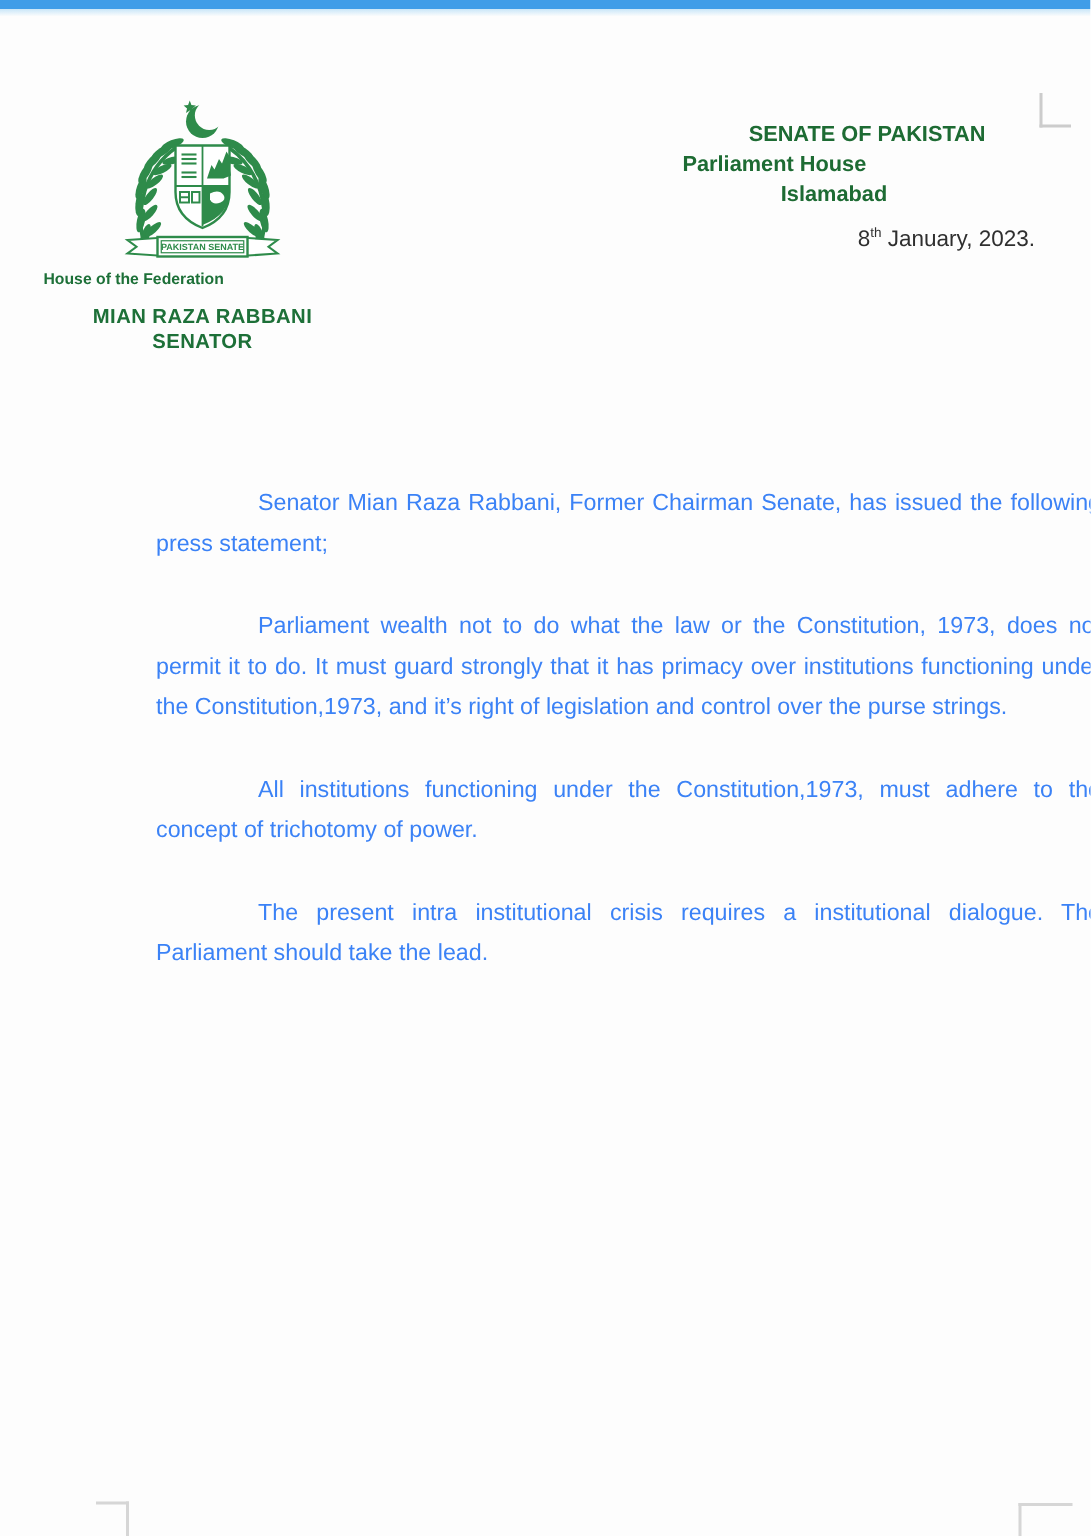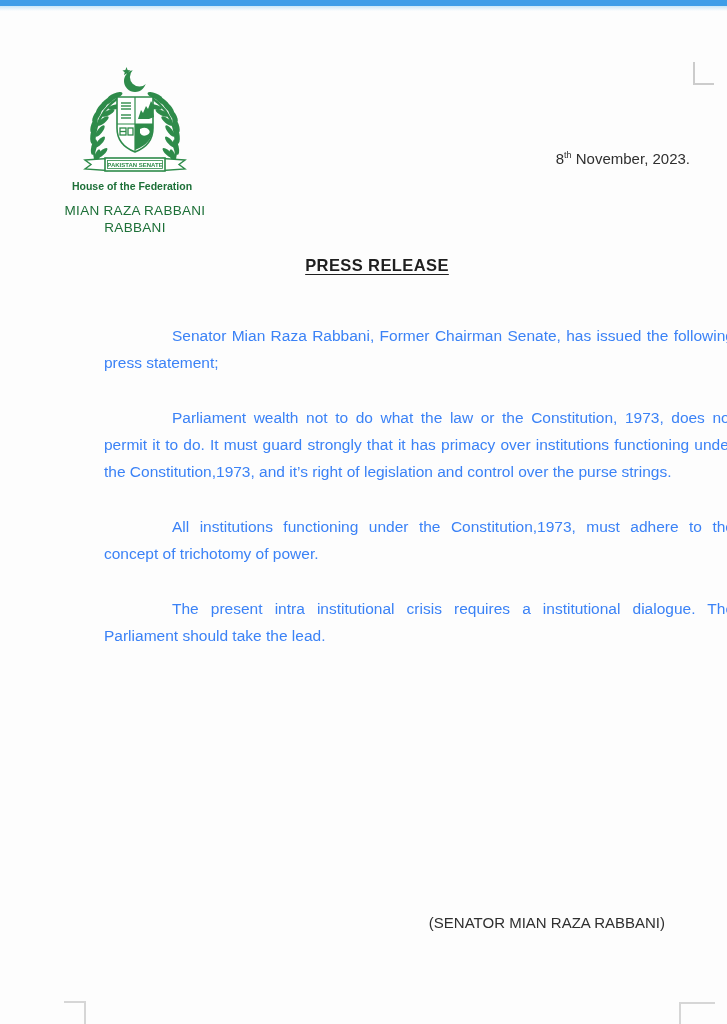--- a/index.html
+++ b/index.html
@@ -24,27 +24,27 @@
     position: absolute; left: 0; top: 6px;
     width: 727px; height: 5px;
     background: linear-gradient(#c9e6f8, #fdfdfd);
   }
   
   .emblem {
     position: absolute; left: 80px; top: 64px;
     width: 110px; height: 114px;
   }
   .emblem-caption {
-    position: absolute; left: 42px; top: 180px; width: 180px;
-    text-align: center;
+    position: absolute; left: 29px; top: 180px; width: 180px;
+    text-align: left;
     color: #1d7038; font-weight: bold; font-size: 10.5px;
   }
   .sender {
     position: absolute; left: 35px; top: 202px; width: 200px;
-    text-align: center; color: #1d7038; font-weight: normal;
+    text-align: center; color: #1d7038; font-weight: bold;
     font-size: 13.5px; line-height: 17px; letter-spacing: 0.3px;
   }
   
   .org-block {
     position: absolute; left: 455px; top: 80px; width: 202px;
     color: #1d6b33; font-weight: bold; font-size: 14.5px; line-height: 20px;
   }
   .org-line1 { text-align: right; }
   .org-line2 { text-align: left; }
   .org-line3 { text-align: center; }
@@ -169,38 +169,39 @@
       <rect x="25" y="93" width="60" height="13" fill="#ffffff" stroke="#2e8b4a" stroke-width="1.6"></rect>
       <rect x="27.5" y="95.5" width="55" height="8" fill="none" stroke="#2e8b4a" stroke-width="0.8"></rect>
       <text x="55" y="101.8" text-anchor="middle" font-size="6" font-weight="bold" fill="#2e8b4a" font-family="Liberation Sans, sans-serif">PAKISTAN SENATE</text>
     </g>
   </svg>
 
   <div class="emblem-caption">House of the Federation</div>
 
   <div class="sender">
     <div>MIAN RAZA RABBANI</div>
-    <div>RABBANI</div>
-  </div>
-
-
-  <div class="date-line"><span>8</span><sup>th</sup><span> November, 2023.</span></div>
-
-  <div class="doc-title">
-    <span>PRESS RELEASE</span>
-  </div>
+    <div>SENATOR</div>
+  </div>
+
+  <div class="org-block">
+    <div class="org-line1">SENATE OF PAKISTAN</div>
+    <div class="org-line2">Parliament House</div>
+    <div class="org-line3">Islamabad</div>
+  </div>
+
+  <div class="date-line"><span>8</span><sup>th</sup><span> January, 2023.</span></div>
+
 
   <div class="doc-body">
     <p>Senator Mian Raza Rabbani, Former Chairman Senate, has issued the following press statement;</p>
     <p>Parliament wealth not to do what the law or the Constitution, 1973, does not permit it to do. It must guard strongly that it has primacy over institutions functioning under the Constitution,1973, and it’s right of legislation and control over the purse strings.</p>
     <p>All institutions functioning under the Constitution,1973, must adhere to the concept of trichotomy of power.</p>
     <p>The present intra institutional crisis requires a institutional dialogue. The Parliament should take the lead.</p>
   </div>
 
   <div class="signature">
-    <div>(SENATOR MIAN RAZA RABBANI)</div>
   </div>
 
   <div class="corner corner-top-right"></div>
   <div class="corner corner-bottom-left"></div>
   <div class="corner corner-bottom-right"></div>
 
 </div>
 
 </body></html>

